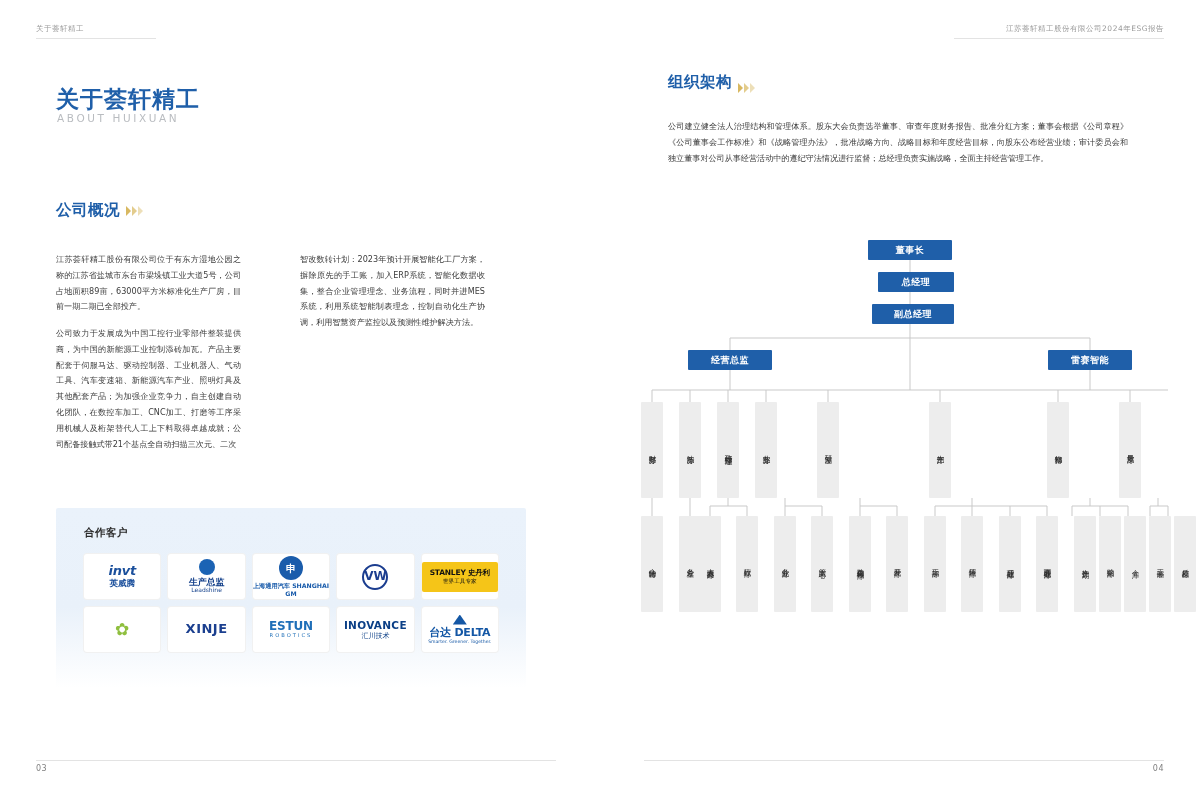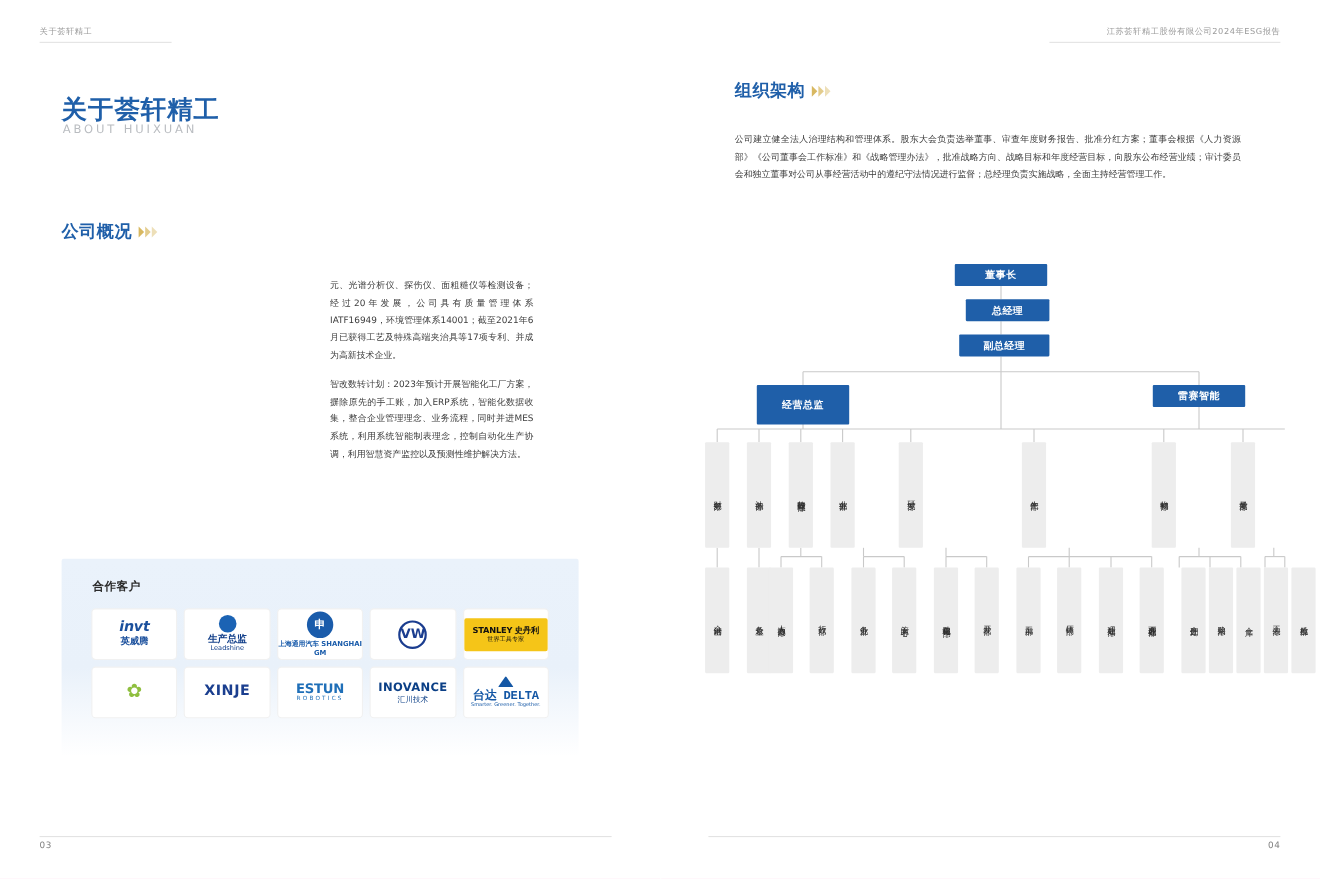--- a/index.html
+++ b/index.html
@@ -106,21 +106,21 @@
     background: #f5c518; width: 78px; height: 30px; border-radius:2px;
     display:flex; flex-direction:column; align-items:center; justify-content:center;
   }
   .lg-stanley .lg-main { font-size: 7.5px; color: #111; }
   .lg-stanley .lg-sub { font-size: 5.6px; color: #111; }
   .lg-xinje .lg-main { font-size: 13px; color: #1b3f8f; font-weight: 800; letter-spacing: .5px;}
   .lg-estun .lg-main { font-size: 12px; color: #1f6fb8; font-weight: 800; }
   .lg-estun .lg-sub { font-size: 5.2px; color: #1f6fb8; letter-spacing: 2px; }
   .lg-inovance .lg-main { font-size: 10.5px; color: #0b3f86; font-weight: 800; letter-spacing: .3px;}
   .lg-inovance .lg-sub { font-size: 7px; color: #0b3f86; }
-  .lg-delta .lg-main { font-size: 11px; color: #1457a5; font-weight: 800; font-family: Liberation Mono, monospace; }
+  .lg-delta .lg-main { font-size: 11px; color: #1457a5; font-weight: 800; }
   .lg-delta .lg-sub { font-size: 4.6px; color: #1457a5; }
   .lg-flower { font-size: 17px; color: #8fbf3f; line-height: 1; }
 
   .vw-logo {
     width: 26px; height: 26px; border-radius: 50%;
     border: 2px solid #1b3d8f; position: relative;
     display:flex;align-items:center;justify-content:center;
     font-size: 12px; color:#1b3d8f; font-weight:700; font-family:"DejaVu Sans", sans-serif;
   }
   .sgm-logo {
@@ -132,21 +132,21 @@
     width: 16px; height: 16px; border-radius: 50%; background:#1b63b4; margin: 0 auto 2px;
   }
   .delta-mark {
     width: 14px; height: 10px; background:#1457a5; margin: 0 auto 2px;
     clip-path: polygon(50% 0, 100% 100%, 0 100%);
   }
 
   
   .r-head {
     position: absolute; left: 668px; top: 72px;
-    display: flex; align-items: center; gap: 6px;
+    display: flex; align-items: flex-end; gap: 6px;
   }
   .r-head .txt { font-size: 15.5px; color: #1f5fa9; font-weight: 700; letter-spacing: .5px; }
   .r-body {
     position: absolute; left: 668px; top: 118px; width: 460px;
     font-size: 8.1px; line-height: 2.0; color: #3b3b3b;
     text-align: justify; text-justify: inter-ideograph;
   }
 
   
   .org { position: absolute; left: 610px; top: 230px; width: 580px; height: 420px; }
@@ -187,23 +187,24 @@
     <div class="section-head">
       <span class="txt">公司概况</span>
       <span class="chev">
           <i></i>
           <i></i>
           <i></i>
         </span>
     </div>
 
     <div class="body-col col-a">
+      <p>江苏荟轩精工股份有限公司位于有东方湿地公园之称的江苏省盐城市东台市梁垛镇工业大道5号，公司占地面积89亩，63000平方米标准化生产厂房，目前一期二期已全部投产。</p>
+      <p>公司致力于发展成为中国工控行业零部件整装提供商，为中国的新能源工业控制添砖加瓦。产品主要配套于伺服马达、驱动控制器、工业机器人、气动工具、汽车变速箱、新能源汽车产业、照明灯具及其他配套产品；为加强企业竞争力，自主创建自动化团队，在数控车加工、CNC加工、打磨等工序采用机械人及桁架替代人工上下料取得卓越成就；公司配备接触式带21个基点全自动扫描三次元、二次</p>
     </div>
     <div class="body-col col-b">
-      <p>元、光谱分析仪、探伤仪、面粗糙仪等检测设备；经过20年发展，公司具有质量管理体系IATF16949，环境管理体系14001；截至2021年6月已获得工艺及特殊高端夹治具等17项专利、并成为高新技术企业。</p>
       <p>智改数转计划：2023年预计开展智能化工厂方案，摒除原先的手工账，加入ERP系统，智能化数据收集，整合企业管理理念、业务流程，同时并进MES系统，利用系统智能制表理念，控制自动化生产协调，利用智慧资产监控以及预测性维护解决方法。</p>
     </div>
 
     <div class="partner-box">
       <div class="partner-title">合作客户</div>
       <div class="logo-grid">
 
         <div class="logo-cell">
           <div class="logo-inner lg-invt">
             <div class="lg-main">invt</div>
@@ -291,21 +292,21 @@
   </div>
 
   <div class="r-head">
     <span class="txt">组织架构</span>
     <span class="chev">
         <i></i>
         <i></i>
         <i></i>
       </span>
   </div>
-  <div class="r-body">公司建立健全法人治理结构和管理体系。股东大会负责选举董事、审查年度财务报告、批准分红方案；董事会根据《人力资源部》《公司董事会工作标准》和《战略管理办法》，批准战略方向、战略目标和年度经营目标，向股东公布经营业绩；审计委员会和独立董事对公司从事经营活动中的遵纪守法情况进行监督；总经理负责实施战略，全面主持经营管理工作。</div>
+  <div class="r-body">公司建立健全法人治理结构和管理体系。股东大会负责选举董事、审查年度财务报告、批准分红方案；董事会根据《公司章程》《公司董事会工作标准》和《战略管理办法》，批准战略方向、战略目标和年度经营目标，向股东公布经营业绩；审计委员会和独立董事对公司从事经营活动中的遵纪守法情况进行监督；总经理负责实施战略，全面主持经营管理工作。</div>
 
   <div class="org">
     <svg width="580" height="420">
       <g stroke="#c9c9c9" stroke-width="1" fill="none">
 
         <path d="M300 30 L300 42"></path>
 
         <path d="M300 62 L300 74"></path>
 
         <path d="M300 94 L300 108"></path>
@@ -366,21 +367,21 @@
         <path d="M540 276 L558 276"></path>
         <path d="M540 276 L540 286"></path>
         <path d="M558 276 L558 286"></path>
       </g>
     </svg>
 
     <div class="node" style="left:258px; top:10px; width:84px; height:20px;">董事长</div>
     <div class="node" style="left:268px; top:42px; width:76px; height:20px;">总经理</div>
     <div class="node" style="left:262px; top:74px; width:82px; height:20px;">副总经理</div>
 
-    <div class="node" style="left:78px; top:120px; width:84px; height:36px;">经营总监</div>
+    <div class="node" style="left:78px; top:120px; width:84px; height:20px;">经营总监</div>
     <div class="node" style="left:438px; top:120px; width:84px; height:20px;">雷赛智能</div>
 
     <div class="dept" style="left:31px; top:172px; width:22px; height:96px;">财务部</div>
     <div class="dept" style="left:69px; top:172px; width:22px; height:96px;">法务部</div>
     <div class="dept" style="left:107px; top:172px; width:22px; height:96px;">行政管理部</div>
     <div class="dept" style="left:145px; top:172px; width:22px; height:96px;">业务部</div>
     <div class="dept" style="left:207px; top:172px; width:22px; height:96px;">研发部</div>
     <div class="dept" style="left:319px; top:172px; width:22px; height:96px;">生产部</div>
     <div class="dept" style="left:437px; top:172px; width:22px; height:96px;">物料部</div>
     <div class="dept" style="left:509px; top:172px; width:22px; height:96px;">质量部</div>

